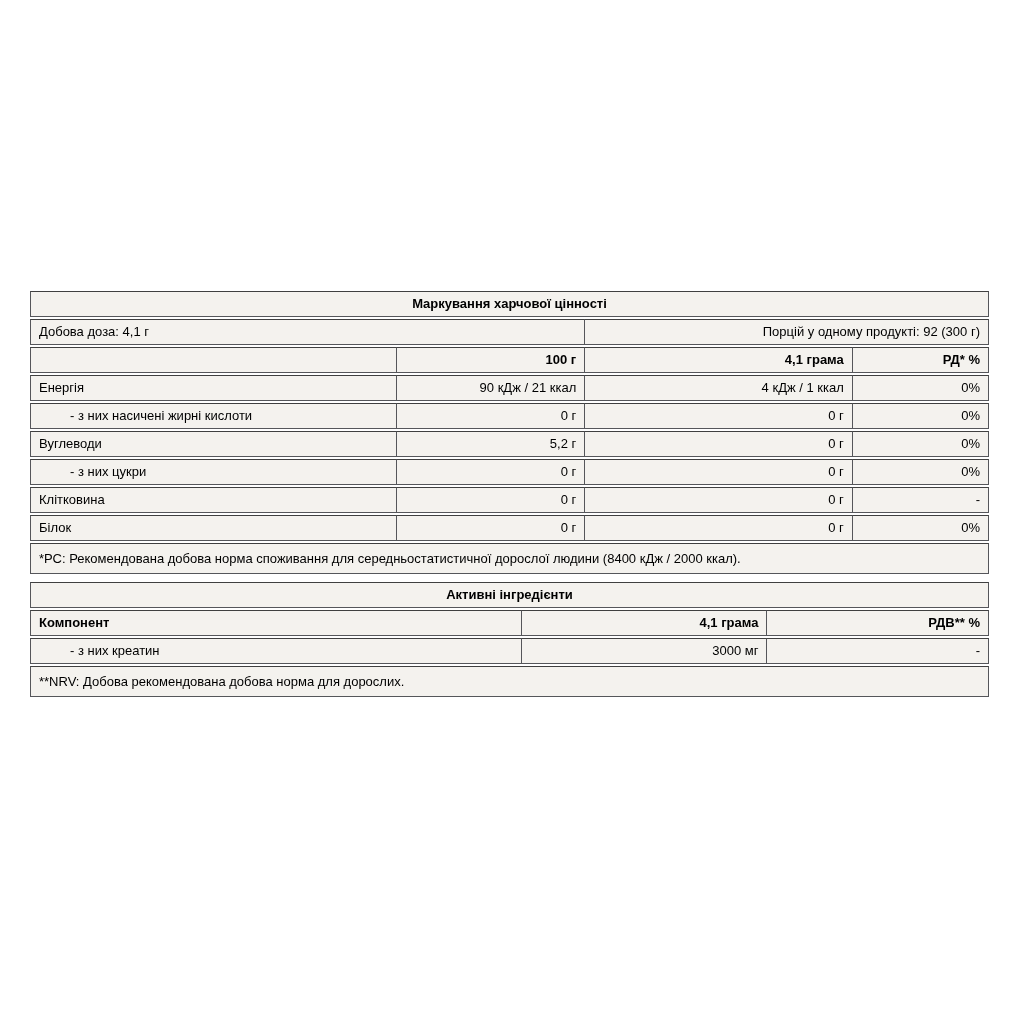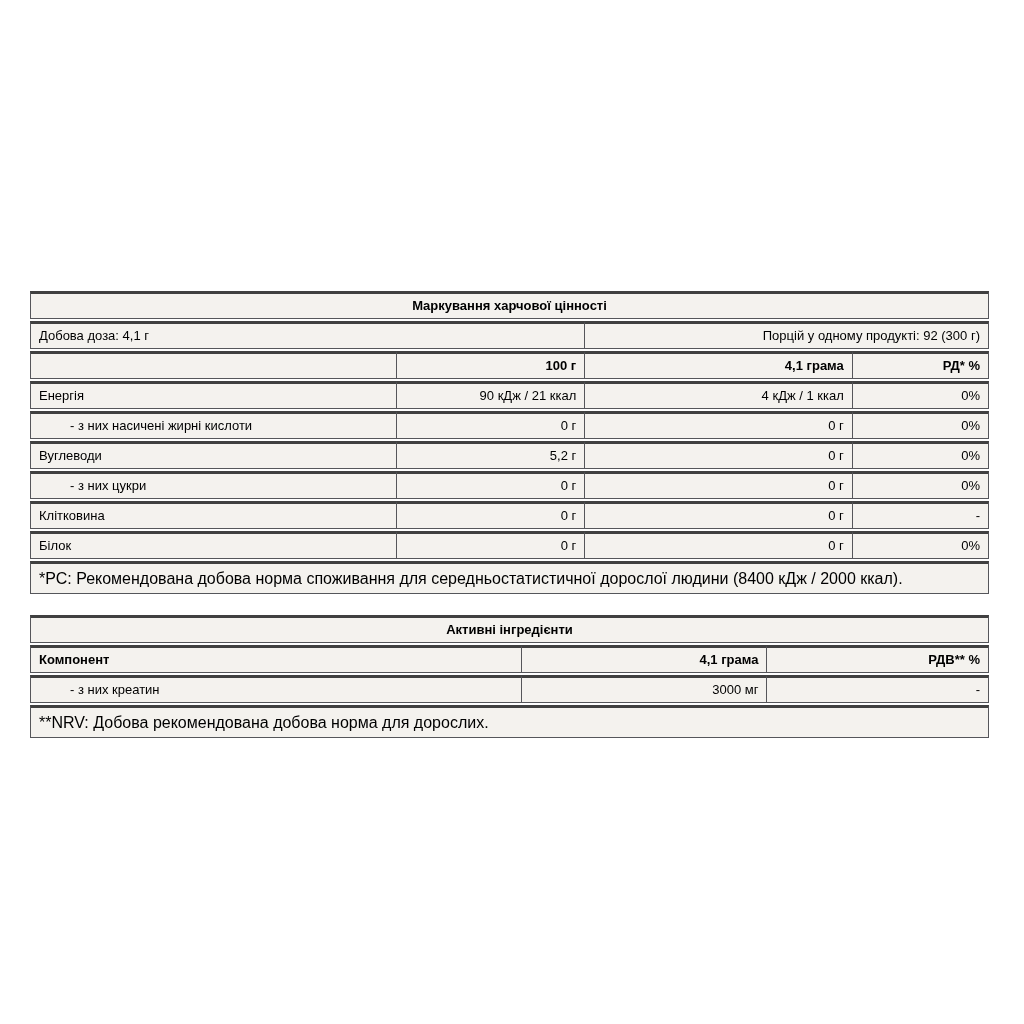--- a/index.html
+++ b/index.html
@@ -21,40 +21,40 @@
     top: 289px;
     left: 30px;
     width: 959px;
   }
   table {
     width: 100%;
     border-collapse: separate;
     border-spacing: 0 2px;
     table-layout: fixed;
   }
-  .tbl2 { margin-top: 17px; }
+  .tbl2 { margin-top: 4px; }
   td {
     background: #f4f2ee;
-    border-top: 3px solid #404040;
+    border-top: 1px solid #404040;
     border-bottom: 1px solid #55565a;
     border-right: 1px solid #55565a;
     padding: 4px 8px;
     font-size: 13px;
     line-height: 16px;
     vertical-align: middle;
     white-space: nowrap;
     overflow: hidden;
   }
   tr td:first-child { border-left: 1px solid #55565a; }
   .title-cell { text-align: center; font-weight: bold; }
   .right { text-align: right; }
   .bold { font-weight: bold; }
   .indent { padding-left: 39px; }
   .footnote-cell {
-    font-size: 16px;
+    font-size: 13px;
     line-height: 13px;
     padding: 8px 8px;
   }
 </style>
 </head>
 <body>
 
 <div class="page">
   <div class="sheet">
 

